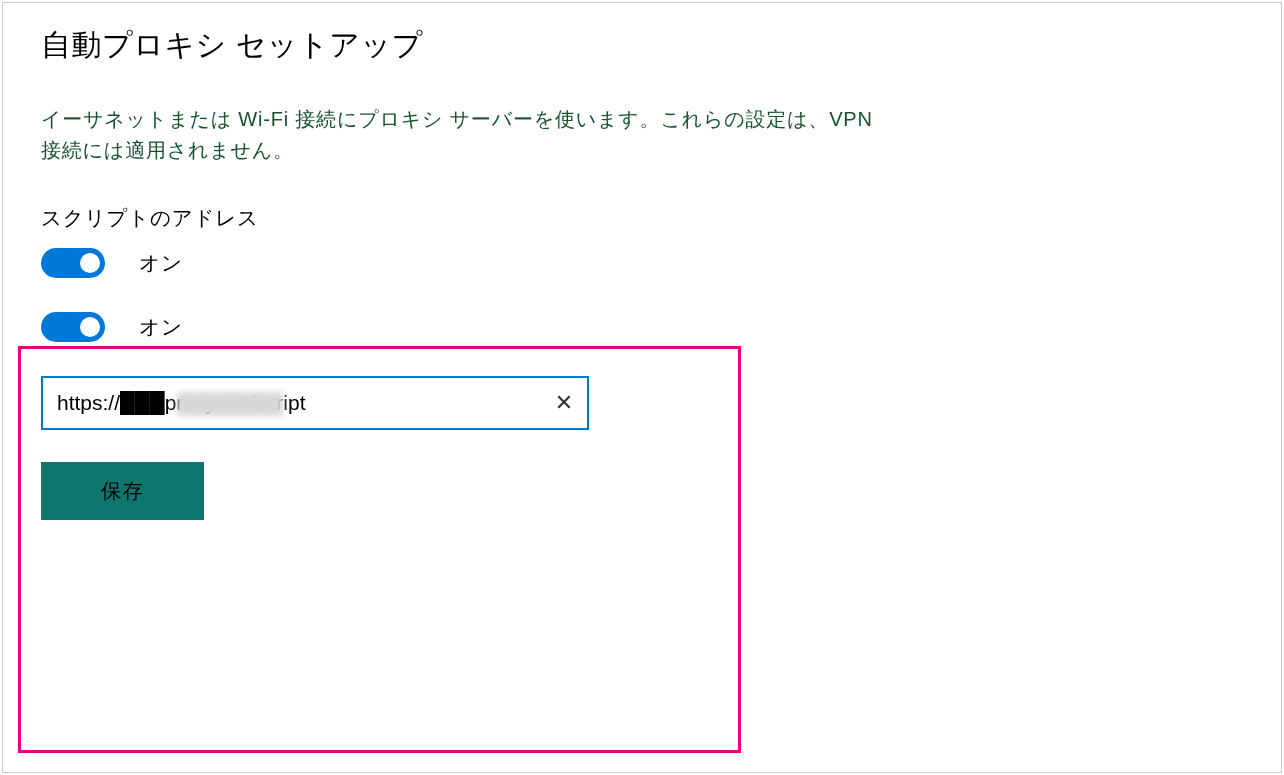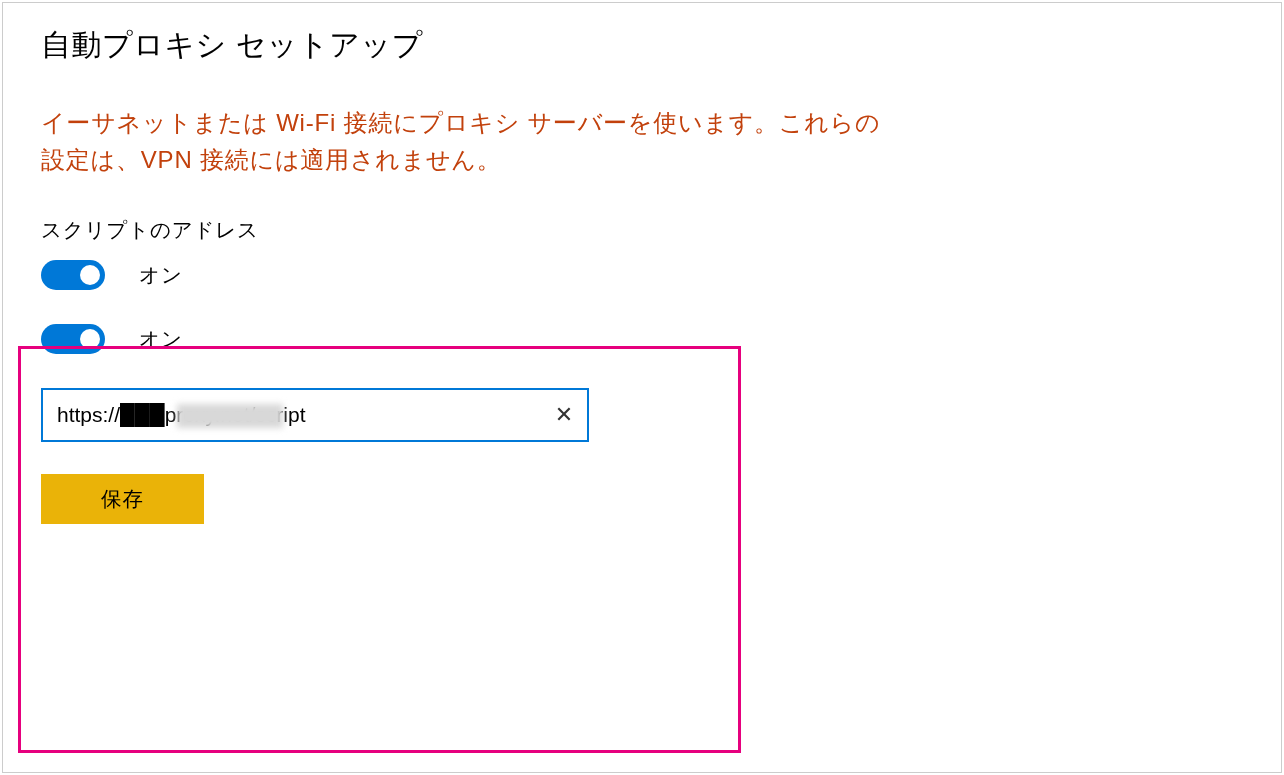--- a/index.html
+++ b/index.html
@@ -23,22 +23,22 @@
       position: relative;
     }
     .page-title {
       font-size: 30px;
       font-weight: 400;
       color: #000;
       margin-bottom: 38px;
       letter-spacing: 0.5px;
     }
     .description {
-      font-size: 24px;
-      color: #c2410c;
+      font-size: 20px;
+      color: #14532d;
       line-height: 1.55;
       margin-bottom: 38px;
       max-width: 850px;
       letter-spacing: 0.8px;
     }
     .setting-label {
       font-size: 20.5px;
       color: #000;
       margin-bottom: 16px;
       letter-spacing: 0.8px;
@@ -119,22 +119,22 @@
       left: 134px;
       top: 14px;
       width: 106px;
       height: 24px;
       background: #d8d8d8;
       filter: blur(3px);
       pointer-events: none;
     }
     .save-btn {
       width: 163px;
-      height: 50px;
-      background: #eab308;
+      height: 58px;
+      background: #0f766e;
       border: none;
       font-size: 20.5px;
       color: #000;
       cursor: pointer;
       font-family: Liberation Serif, serif;
       letter-spacing: 1px;
     }
   </style>
 </head>
 <body>

